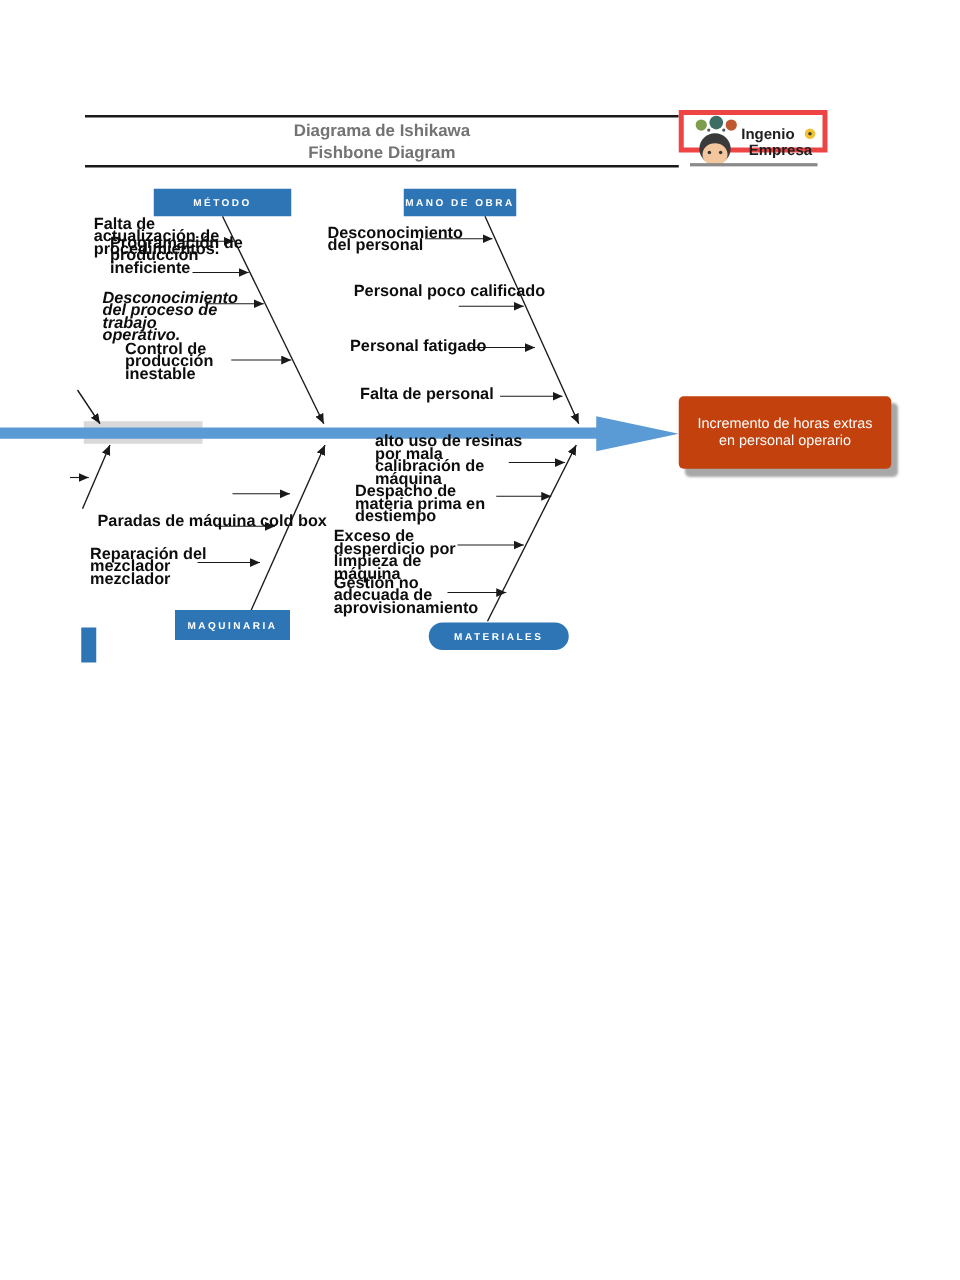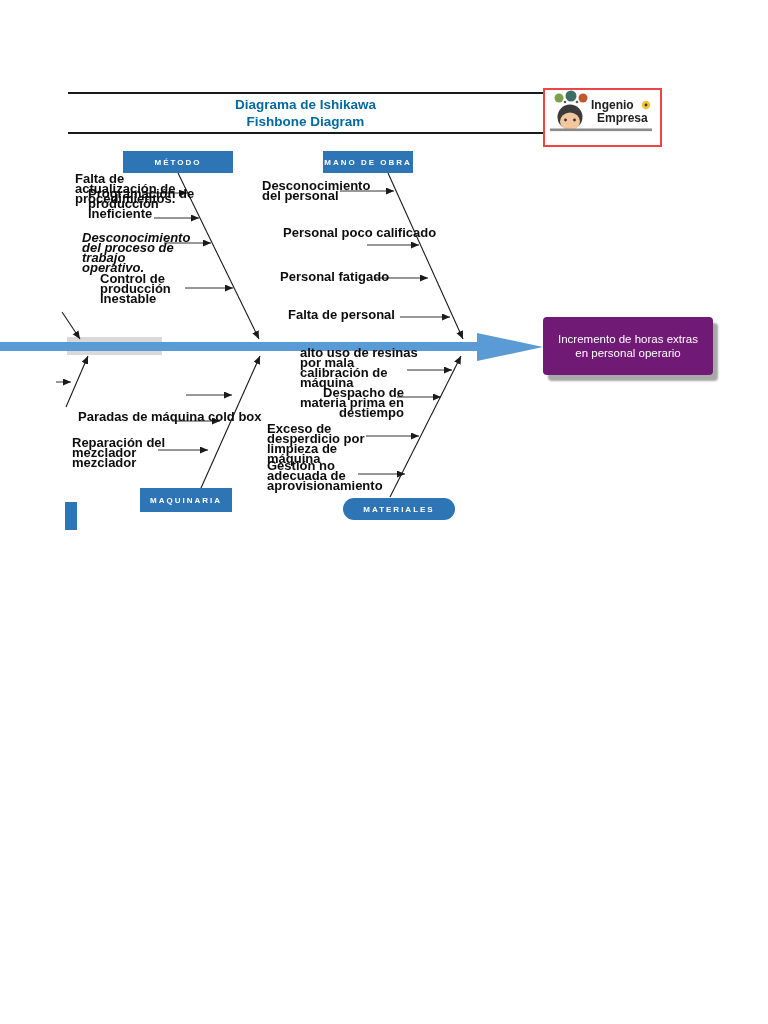--- a/index.html
+++ b/index.html
@@ -5,40 +5,40 @@
   html,body{margin:0;padding:0;background:#ffffff;}
   #page{
     position:relative;width:768px;height:1024px;background:#ffffff;overflow:hidden;
     font-family:"Liberation Sans",sans-serif;color:#111;
   }
   
   .hdr-title{
     position:absolute;left:68px;top:92px;width:475px;height:38px;
     border-top:2px solid #1a1a1a;border-bottom:2px solid #1a1a1a;
     display:flex;flex-direction:column;align-items:center;justify-content:center;
-    font-weight:bold;font-size:13.5px;line-height:17px;color:#0369a1;
+    font-weight:bold;font-size:13.5px;line-height:17px;color:#737373;
   }
   .logo-box{
-    position:absolute;left:543px;top:88px;width:119px;height:59px;
-    border:2px solid #ef4444;background:#fff;box-sizing:border-box;
+    position:absolute;left:543px;top:88px;width:119px;height:34px;
+    border:4px solid #ef4444;background:#fff;box-sizing:border-box;
   }
   
   #bones-svg{position:absolute;left:0;top:0;width:768px;height:560px;}
   .cat-box{
     position:absolute;height:22px;background:#2e75b6;
     display:flex;align-items:center;justify-content:center;
     color:#fff;font-weight:bold;font-size:8px;letter-spacing:2px;
   }
   .cause{
     position:absolute;font-size:13px;font-weight:bold;line-height:10px;color:#0d0d0d;
   }
   .nw{white-space:nowrap;}
   .effect-box{
     position:absolute;left:543px;top:317px;width:170px;height:58px;
-    background:#701a75;border-radius:4px;
+    background:#c2410c;border-radius:4px;
     box-shadow:5px 6px 2px rgba(110,110,110,0.6);
     display:flex;align-items:center;justify-content:center;text-align:center;
     color:#fff;font-size:11.5px;line-height:14px;padding:2px 8px;box-sizing:border-box;
   }
   .blue-fragment{
     position:absolute;left:65px;top:502px;width:12px;height:28px;background:#2e75b6;
   }
 </style>
 </head>
 <body>
@@ -141,21 +141,21 @@
 
   <div class="cause" style="left:262px;top:181px;width:98px;">Desconocimiento del personal</div>
   <div class="cause nw" style="left:283px;top:228px;">Personal poco calificado</div>
   <div class="cause nw" style="left:280px;top:272px;">Personal fatigado</div>
   <div class="cause nw" style="left:288px;top:310px;">Falta de personal</div>
 
   <div class="cause nw" style="left:78px;top:412px;">Paradas de máquina cold box</div>
   <div class="cause" style="left:72px;top:438px;width:116px;">Reparación del mezclador mezclador</div>
 
   <div class="cause" style="left:300px;top:348px;width:122px;">alto uso de resinas por mala calibración de máquina</div>
-  <div class="cause" style="left:284px;top:388px;width:120px;text-align:right;">Despacho de materia prima en destiempo</div>
+  <div class="cause" style="left:284px;top:388px;width:120px;">Despacho de materia prima en destiempo</div>
   <div class="cause" style="left:267px;top:424px;width:110px;">Exceso de desperdicio por limpieza de máquina</div>
   <div class="cause" style="left:267px;top:461px;width:110px;">Gestión no adecuada de aprovisionamiento</div>
 
   <div class="effect-box">
     <span>Incremento de horas extras en personal operario</span>
   </div>
 
 </div>
 
 </body></html>

